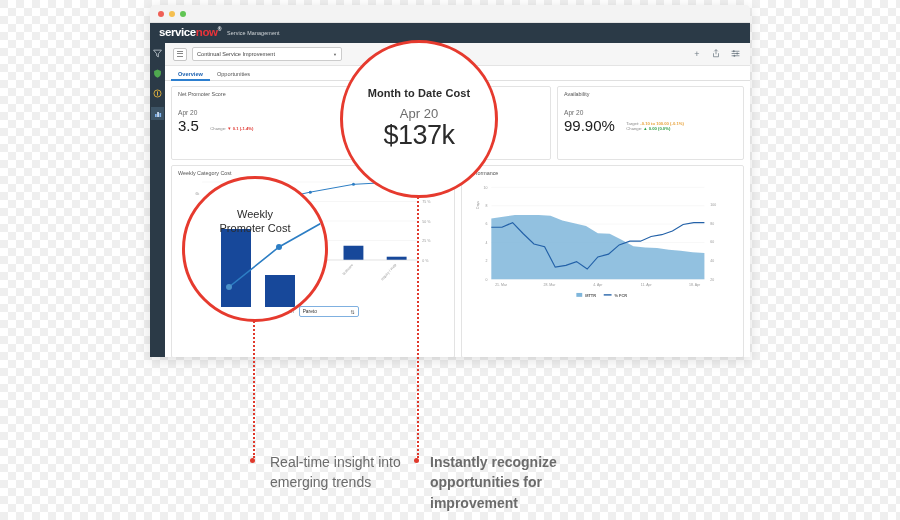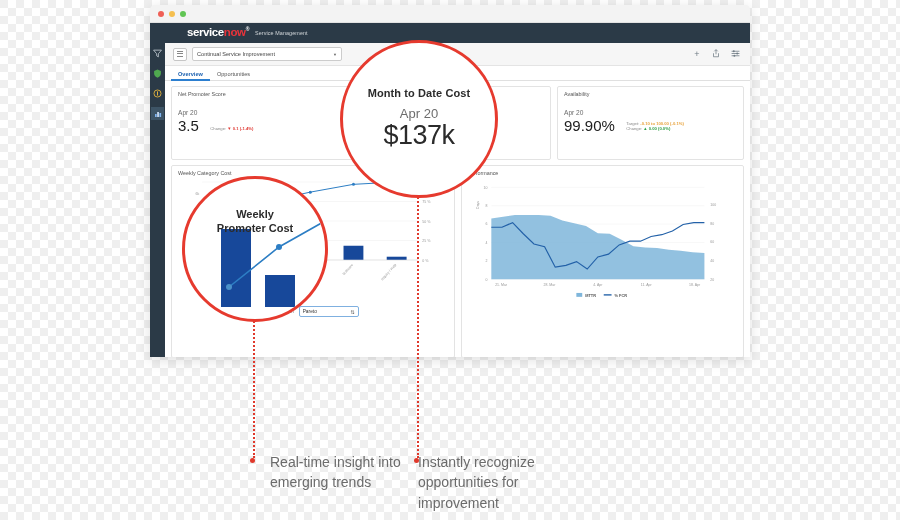--- a/index.html
+++ b/index.html
@@ -18,21 +18,21 @@
     overflow:hidden;
   }
   #titlebar{height:17px;background:#f3f3f3;border-radius:5px 5px 0 0;
     border-bottom:1px solid #e2e2e2;display:flex;align-items:center;padding-left:8px;gap:5px;}
   .dot{width:6px;height:6px;border-radius:50%;}
   .dot.r{background:#ef5f56;}.dot.y{background:#f5bf4f;}.dot.g{background:#61c554;}
 
   
   #snheader{height:20px;background:#2b3a47;display:flex;align-items:center;padding:0 9px;}
   .logo{font-size:11.5px;font-weight:700;letter-spacing:-.4px;line-height:1;}
-  .logo .w{color:#fff;margin-left:28px;}.logo .r{color:#e8333a;}
+  .logo .w{color:#fff;}.logo .r{color:#e8333a;}
   .logo .tm{font-size:5px;vertical-align:super;color:#fff;}
   .sm{color:#d3d7da;font-size:5.4px;margin-left:6px;letter-spacing:.1px;}
 
   
   #shell{display:flex;height:315px;}
   #rail{width:15px;background:#2b3a47;padding-top:4px;display:flex;flex-direction:column;align-items:center;gap:7px;}
   .rail-ico{width:13px;height:13px;display:flex;align-items:center;justify-content:center;font-size:8px;}
   .rail-ico.sel{background:#3d5466;}
   #content{flex:1;background:#fff;display:flex;flex-direction:column;}
 
@@ -78,21 +78,21 @@
     display:flex;align-items:center;justify-content:space-between;padding:0 3px;font-size:4.8px;color:#333;}
 
   
   .circle{position:absolute;border:3px solid #e63a2e;border-radius:50%;background:#fff;
     display:flex;flex-direction:column;align-items:center;justify-content:center;text-align:center;}
   #circle-cost{left:340px;top:40px;width:152px;height:152px;z-index:40;}
   #circle-cost .c-title{font-size:11px;font-weight:700;color:#2b2b2b;letter-spacing:.1px;}
   #circle-cost .c-date{font-size:13px;color:#6d6d6d;margin-top:7px;font-weight:400;}
   #circle-cost .c-val{font-size:27px;color:#2b2b2b;font-weight:400;line-height:1.1;letter-spacing:-.5px;}
   #circle-cat{left:182px;top:176px;width:140px;height:140px;z-index:40;}
-  #circle-cat .c-title{font-size:11px;font-weight:700;color:#2b2b2b;line-height:1.25;}
+  #circle-cat .c-title{font-size:11px;font-weight:400;color:#2b2b2b;line-height:1.25;}
   #circle-cat .inner-chart{position:absolute;inset:0;border-radius:50%;overflow:hidden;}
 
   
   .dotted{position:absolute;width:0;border-left:2px dotted #e0392c;z-index:5;}
   .dot-marker{position:absolute;width:5px;height:5px;border-radius:50%;background:#e0392c;z-index:6;}
   .caption{position:absolute;font-size:14px;color:#6b6b6b;line-height:1.45;width:160px;z-index:6;}
 </style>
 </head>
 <body>
 
@@ -326,13 +326,13 @@
   </div>
 </div>
 
 <div class="dotted" style="left:253px;top:318px;height:140px;"></div>
 <div class="dot-marker" style="left:250px;top:458px;"></div>
 
 <div class="dotted" style="left:417px;top:190px;height:268px;"></div>
 <div class="dot-marker" style="left:414px;top:458px;"></div>
 
 <div class="caption" style="left:270px;top:452px;">Real-time insight into emerging trends</div>
-<div class="caption" style="left:418px;top:452px;width:175px;">Instantly recognize opportunities for improvement</div>
+<div class="caption" style="left:430px;top:452px;width:175px;font-weight:bold;">Instantly recognize opportunities for improvement</div>
 
 </body></html>

